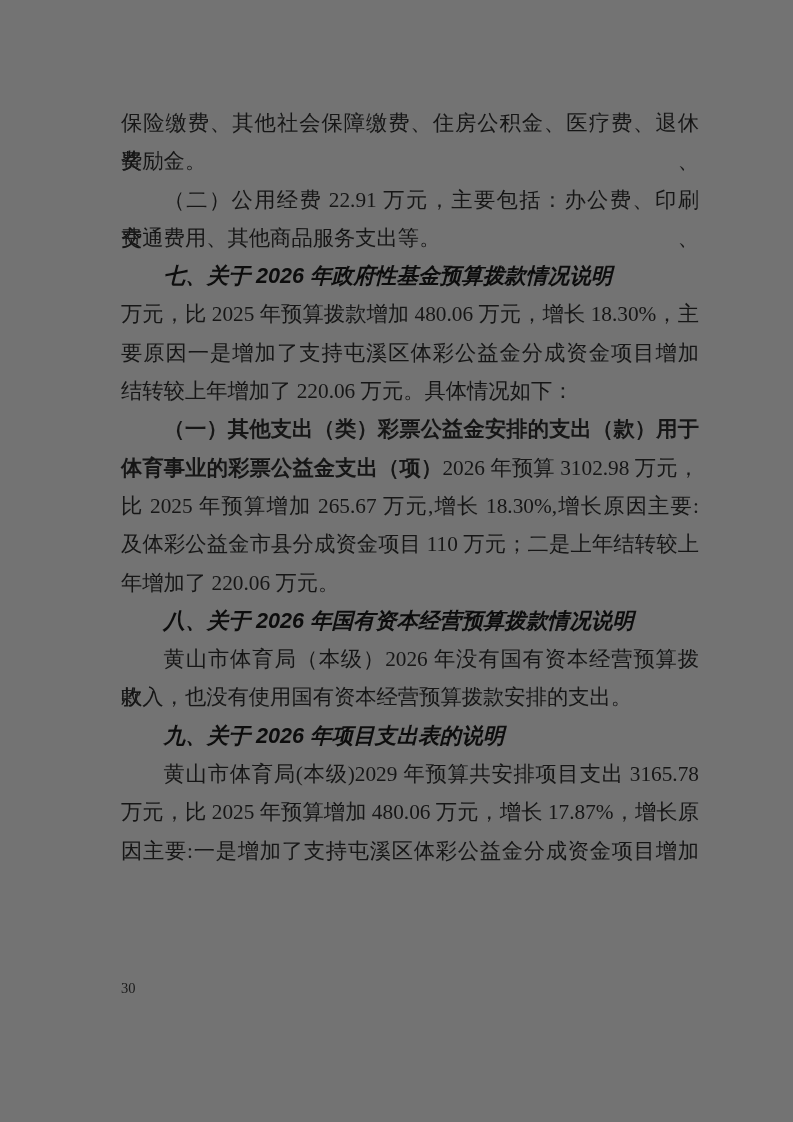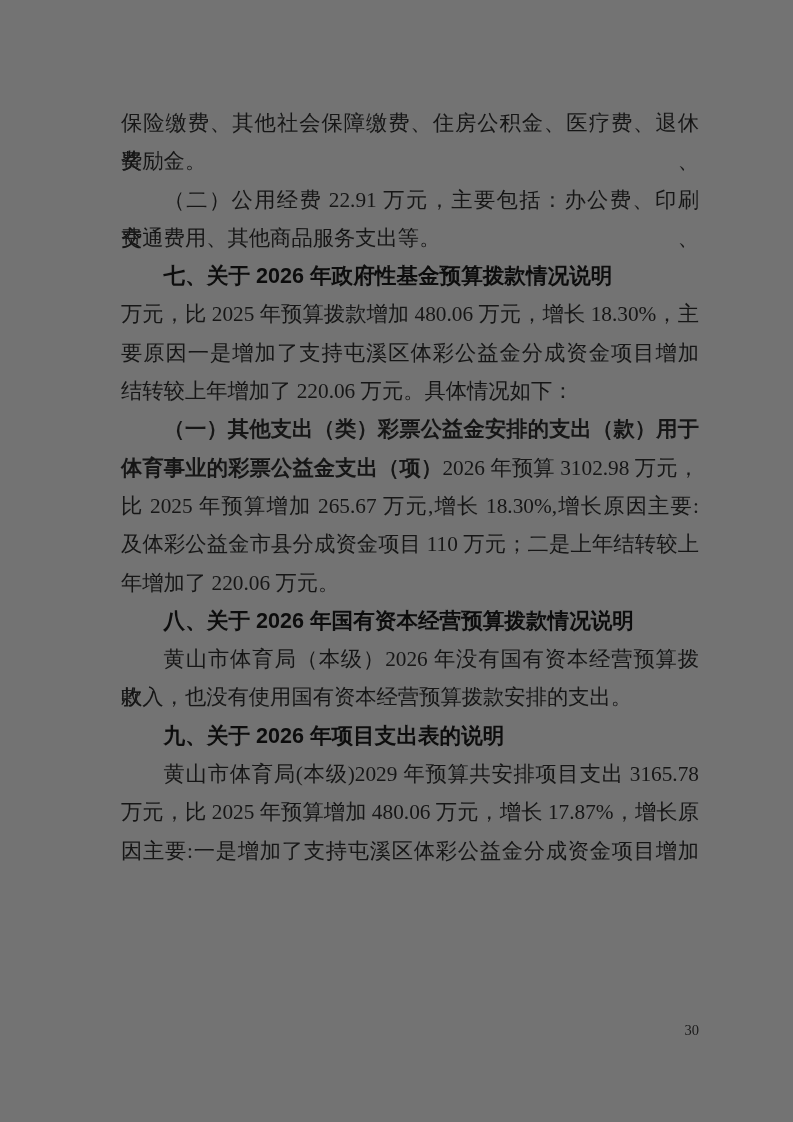--- a/index.html
+++ b/index.html
@@ -41,32 +41,33 @@
   .line.indent {
     text-indent: 42.6px;
   }
   .line.heading {
     font-family: "Liberation Sans", sans-serif;
     font-weight: 700;
     font-size: 21.6px;
     text-align: left;
     text-align-last: left;
     color: #0d0d0d;
+    font-style: italic;
   }
   .seg-bold {
     font-weight: 700;
   }
   .page-num {
     position: absolute;
     left: 121px;
-    top: 1018px;
+    top: 976px;
     width: 578px;
     height: 24px;
     line-height: 24px;
-    text-align: right;
+    text-align: left;
     font-size: 14.5px;
     font-family: "Liberation Serif", serif;
     color: #1a1a1a;
   }
 </style>
 </head>
 <body>
 
 <div class="page">
   <div class="content" id="doc-content">

